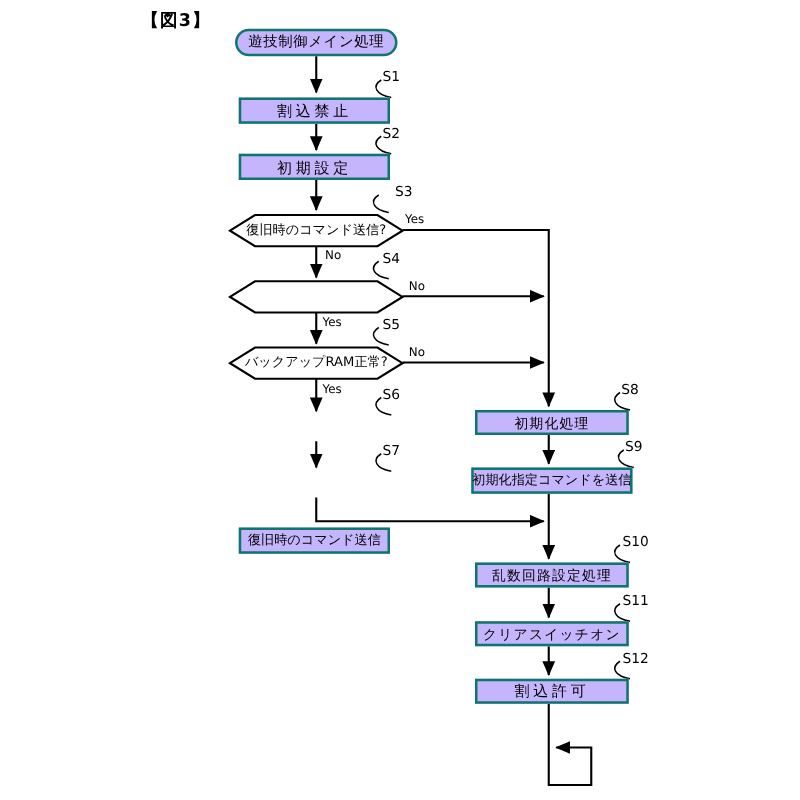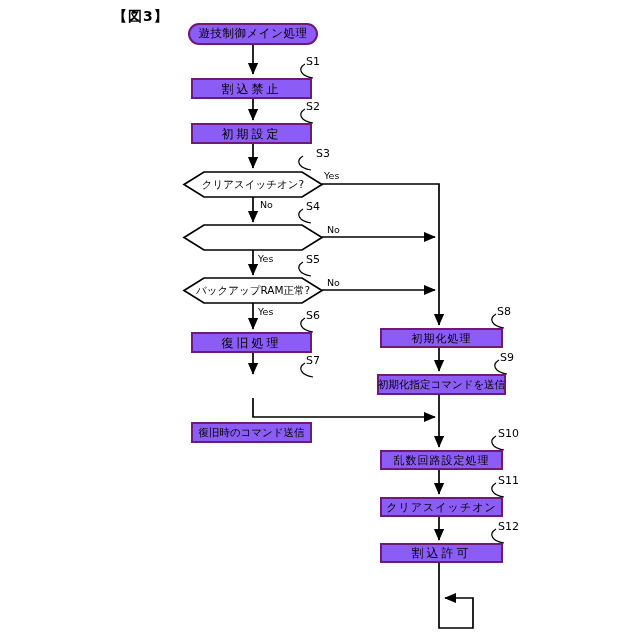--- a/index.html
+++ b/index.html
@@ -4,21 +4,21 @@
 <style>
   html,body{margin:0;padding:0;background:#ffffff;}
   .canvas{
     position:relative;width:640px;height:640px;background:#ffffff;
     font-family:"DejaVu Sans",sans-serif;color:#000;overflow:hidden;
   }
   .layer{position:absolute;left:0;top:0;width:640px;height:640px;}
   .fig-label{position:absolute;left:113px;top:8px;font-size:14px;font-weight:bold;letter-spacing:1px;}
   .node{
     position:absolute;display:flex;align-items:center;justify-content:center;
-    background:#8b5cf6;border:2px solid #701a75;box-sizing:border-box;
+    background:#c4b5fd;border:2px solid #0f766e;box-sizing:border-box;
     font-size:11px;line-height:1;white-space:nowrap;
   }
   .terminal{border-radius:12px;font-size:11.5px;letter-spacing:0.5px;}
   .hexlabel{
     position:absolute;display:flex;align-items:center;justify-content:center;
     background:transparent;border:none;box-sizing:border-box;
     font-size:10.5px;line-height:1;white-space:nowrap;
   }
   .sp{letter-spacing:3px;font-size:12px;}
   .sp1{letter-spacing:1px;}
@@ -88,29 +88,26 @@
   <div class="node terminal" style="left:188px;top:23px;width:130px;height:22px;">
     <span>遊技制御メイン処理</span>
   </div>
 
   <div class="node sp" style="left:191px;top:78px;width:121px;height:21px;">
     <span>割込禁止</span>
   </div>
   <div class="node sp" style="left:191px;top:123px;width:121px;height:21px;">
     <span>初期設定</span>
   </div>
-  <div class="node sp" style="left:191px;top:332px;width:121px;height:21px;">
-    <span>復旧処理</span>
-  </div>
   <div class="node small" style="left:191px;top:377px;width:121px;height:21px;margin-top:45px;">
     <span>復旧時のコマンド送信</span>
   </div>
 
   <div class="hexlabel" style="left:196px;top:172px;width:114px;height:25px;">
-    <span>クリアスイッチオン?</span>
+    <span>復旧時のコマンド送信?</span>
   </div>
   <div class="hexlabel" style="left:196px;top:278px;width:114px;height:25px;">
     <span>バックアップRAM正常?</span>
   </div>
 
   <div class="node sp1" style="left:380px;top:328px;width:123px;height:20px;">
     <span>初期化処理</span>
   </div>
   <div class="node" style="left:377px;top:374px;width:129px;height:21px;font-size:10.5px;">
     <span>初期化指定コマンドを送信</span>

